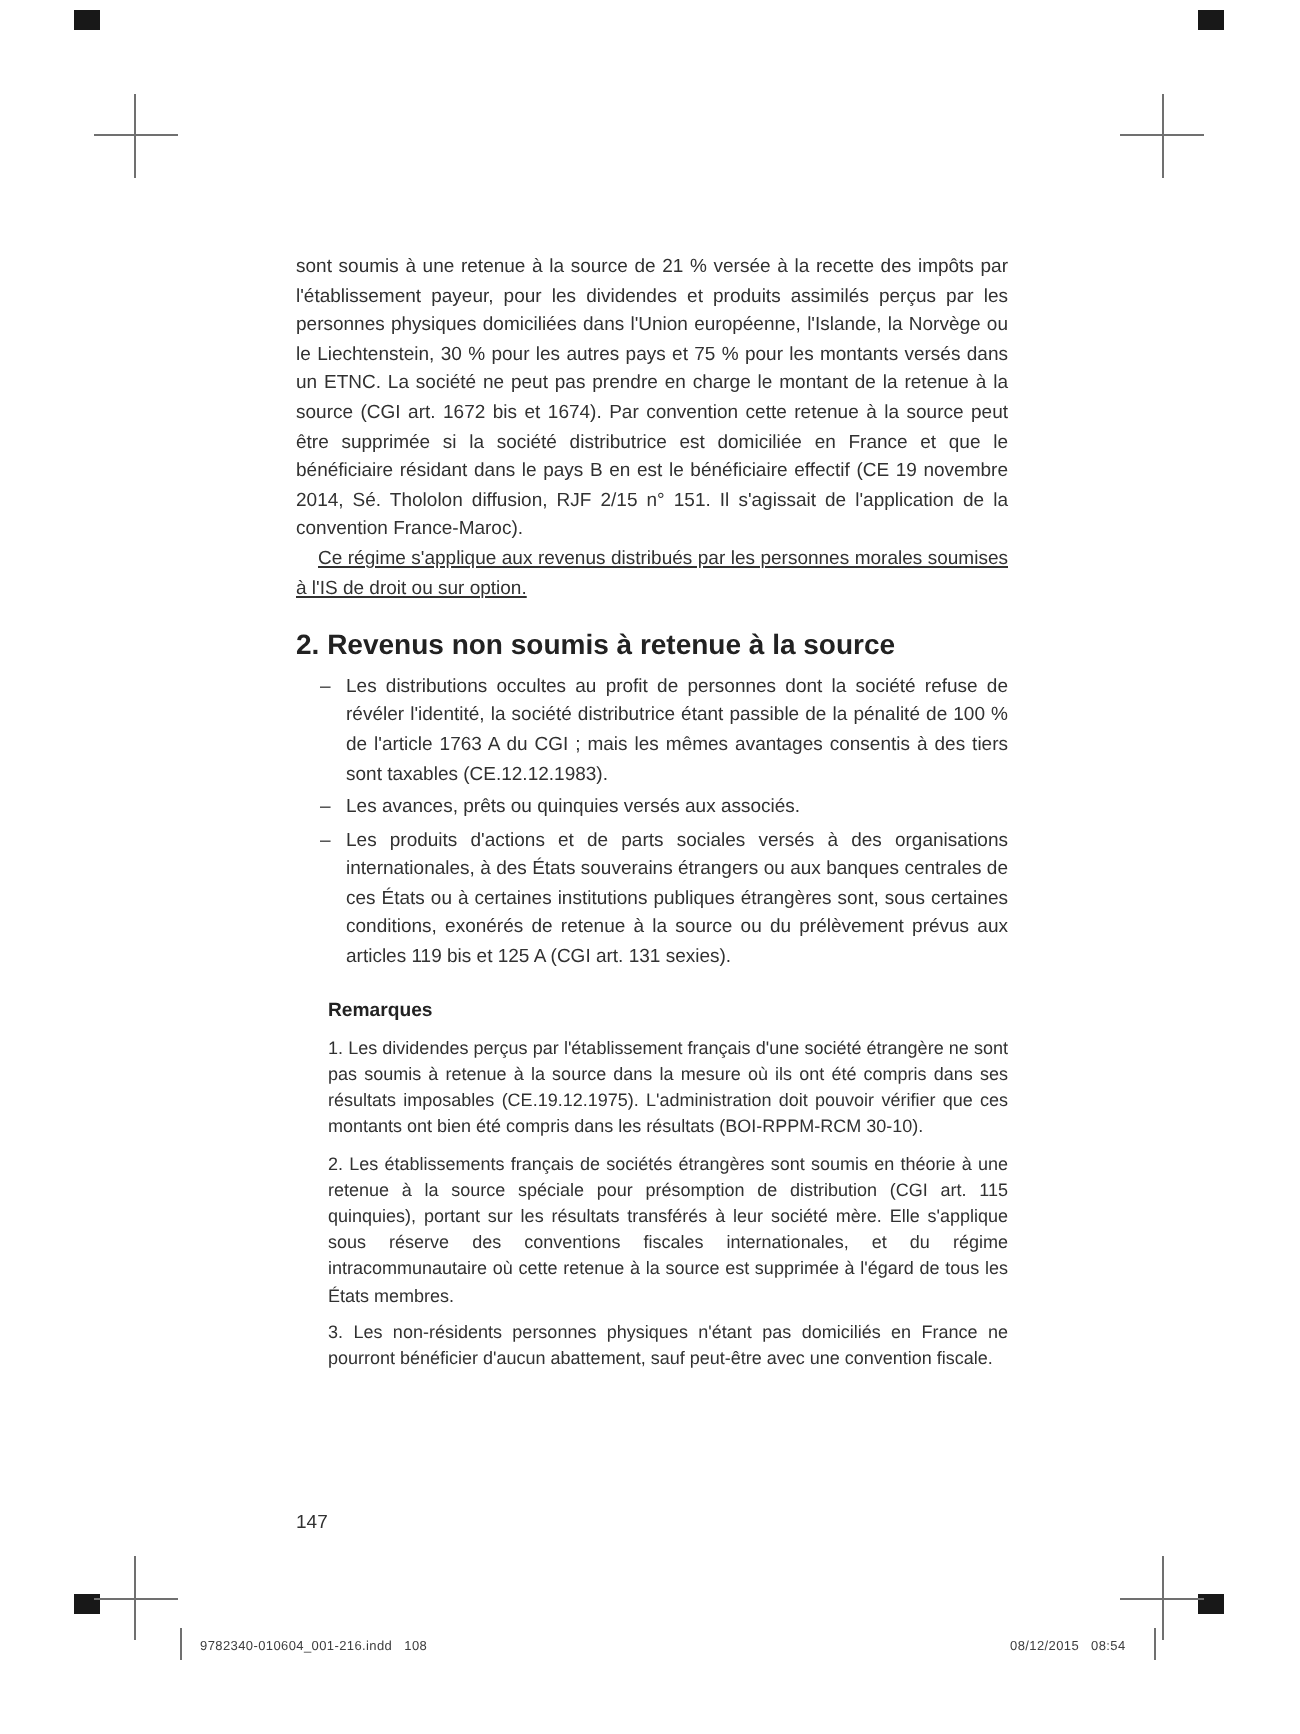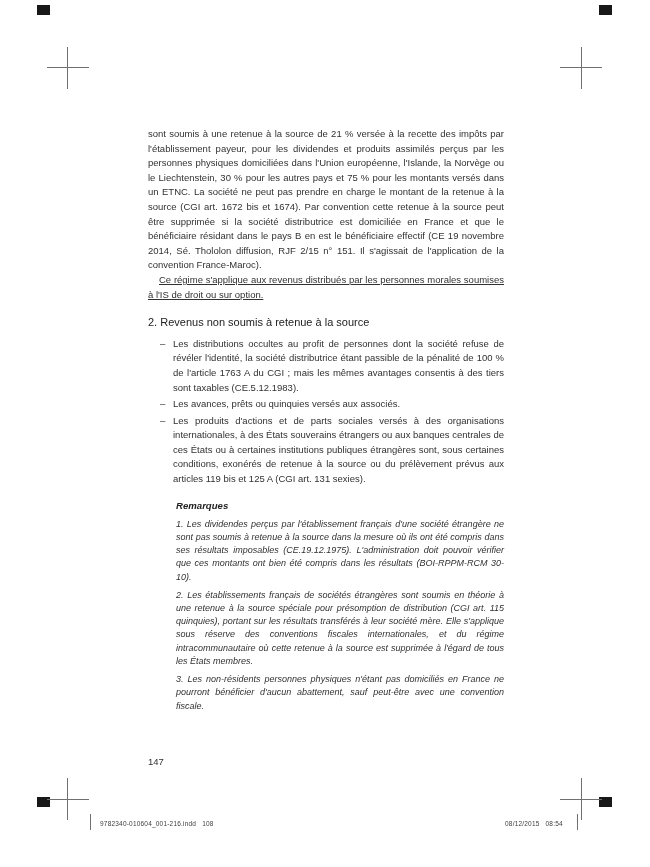--- a/index.html
+++ b/index.html
@@ -23,29 +23,29 @@
   .crop.h { height:1px; }
 
   .text-block {
     position:absolute; left:148px; top:127px; width:356px;
     font-size:9.5px; line-height:14.6px; text-align:justify; color:#313131;
   }
   .para { margin:0; }
   .para.indent { text-indent:11px;text-decoration:underline; }
 
   .section-heading {
-    font-size:11px; font-weight:normal; color:#222;
+    font-size:14px; font-weight:bold; color:#222;
     margin-top:13px; margin-bottom:7px; text-align:left;
   }
 
   .dash-list { list-style:none; margin:0 0 0 12px; }
   .dash-list li { position:relative; padding-left:13px; margin-bottom:2px; }
   .dash-list .dash { position:absolute; left:0; top:0; }
 
-  .remarques { margin-left:28px; margin-top:12px; font-size:9px; line-height:13.2px;font-style:italic; }
+  .remarques { margin-left:16px; margin-top:12px; font-size:9px; line-height:13.2px; }
   .remarques-title { font-weight:bold; font-size:9.6px; color:#222; margin-bottom:6px; text-align:left; }
   .remark { margin-bottom:5px; }
 
   .page-number { position:absolute; left:148px; top:756px; font-size:9.5px; color:#313131; }
 
   .footer-text { position:absolute; top:820px; font-size:6.5px; color:#3d3d3d; letter-spacing:0.2px; white-space:pre; }
   .footer-text.left { left:100px; }
   .footer-text.right { left:505px; }
 </style>
 </head>
@@ -76,21 +76,21 @@
   <div class="text-block">
 
     <p class="para">sont soumis à une retenue à la source de 21 % versée à la recette des impôts par l'établissement payeur, pour les dividendes et produits assimilés perçus par les personnes physiques domiciliées dans l'Union européenne, l'Islande, la Norvège ou le Liechtenstein, 30 % pour les autres pays et 75 % pour les montants versés dans un ETNC. La société ne peut pas prendre en charge le montant de la retenue à la source (CGI art. 1672 bis et 1674). Par convention cette retenue à la source peut être supprimée si la société distributrice est domiciliée en France et que le bénéficiaire résidant dans le pays B en est le bénéficiaire effectif (CE 19 novembre 2014, Sé. Thololon diffusion, RJF 2/15 n° 151. Il s'agissait de l'application de la convention France-Maroc).</p>
     <p class="para indent">Ce régime s'applique aux revenus distribués par les personnes morales soumises à l'IS de droit ou sur option.</p>
 
     <h2 class="section-heading">2. Revenus non soumis à retenue à la source</h2>
 
     <ul class="dash-list">
       <li>
         <span class="dash">–</span>
-        <span>Les distributions occultes au profit de personnes dont la société refuse de révéler l'identité, la société distributrice étant passible de la pénalité de 100 % de l'article 1763 A du CGI ; mais les mêmes avantages consentis à des tiers sont taxables (CE.5.12.1983).</span>
+        <span>Les distributions occultes au profit de personnes dont la société refuse de révéler l'identité, la société distributrice étant passible de la pénalité de 100 % de l'article 1763 A du CGI ; mais les mêmes avantages consentis à des tiers sont taxables (CE.12.12.1983).</span>
       </li>
       <li>
         <span class="dash">–</span>
         <span>Les avances, prêts ou quinquies versés aux associés.</span>
       </li>
       <li>
         <span class="dash">–</span>
         <span>Les produits d'actions et de parts sociales versés à des organisations internationales, à des États souverains étrangers ou aux banques centrales de ces États ou à certaines institutions publiques étrangères sont, sous certaines conditions, exonérés de retenue à la source ou du prélèvement prévus aux articles 119 bis et 125 A (CGI art. 131 sexies).</span>
       </li>
     </ul>

